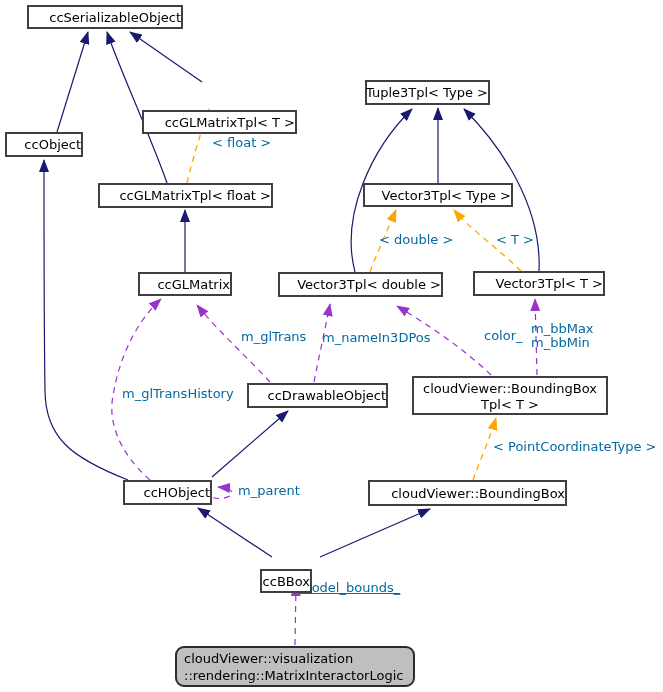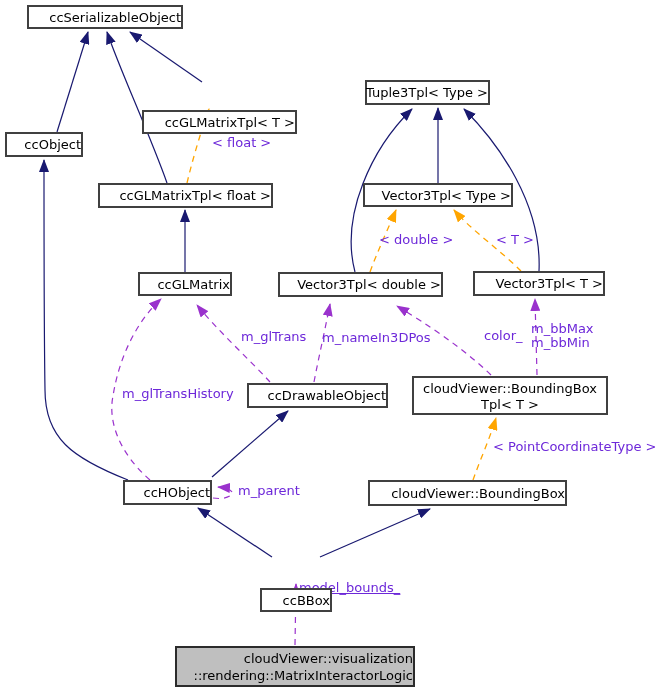--- a/index.html
+++ b/index.html
@@ -20,32 +20,33 @@
     display:flex;align-items:center;justify-content:flex-end;
     text-align:center;
     white-space:nowrap;
     line-height:15px;
     z-index:2;
   }
   .node.multiline{flex-direction:column;line-height:16px;}
   .node.focus{
     background:#bfbfbf;
     border-color:#2b2b2b;
-    align-items:flex-end;
+    align-items:flex-start;
     justify-content:center;
     text-align:left;
-    padding-left:16px;
+    padding-left:7px;
     line-height:17px;
+    border-radius:9px;
   }
   .edge-label{
     position:absolute;
     white-space:nowrap;
     line-height:14px;
     z-index:1;
-    color:#6d28d9;
+    color:#0369a1;
   }
 </style>
 </head>
 <body>
 
 <div id="canvas">
 
   <svg id="edges" width="663" height="692" viewBox="0 0 663 692" xmlns="http://www.w3.org/2000/svg">
     <defs>
       <marker id="arrow-blue" markerUnits="userSpaceOnUse" markerWidth="13" markerHeight="10" refX="12" refY="5" orient="auto">
@@ -124,21 +125,21 @@
   <div class="node multiline" style="left:412px;top:376px;width:196px;height:39px;">
     <span>cloudViewer::BoundingBox</span>
     <span>Tpl&lt; T &gt;</span>
   </div>
   <div class="node" style="left:123px;top:480px;width:89px;height:25px;">
       <span>ccHObject</span>
     </div>
   <div class="node" style="left:368px;top:480px;width:199px;height:26px;">
       <span>cloudViewer::BoundingBox</span>
     </div>
-  <div class="node" style="left:260px;top:588px;width:72px;height:24px;">
+  <div class="node" style="left:260px;top:569px;width:52px;height:24px;">
       <span>ccBBox</span>
     </div>
   <div class="node multiline focus" style="left:175px;top:646px;width:240px;height:41px;">
     <span>cloudViewer::visualization</span>
     <span>::rendering::MatrixInteractorLogic</span>
   </div>
 
   <div class="edge-label" style="left:212px;top:136px;">&lt; float &gt;</div>
   <div class="edge-label" style="left:379px;top:233px;">&lt; double &gt;</div>
   <div class="edge-label" style="left:496px;top:233px;">&lt; T &gt;</div>

